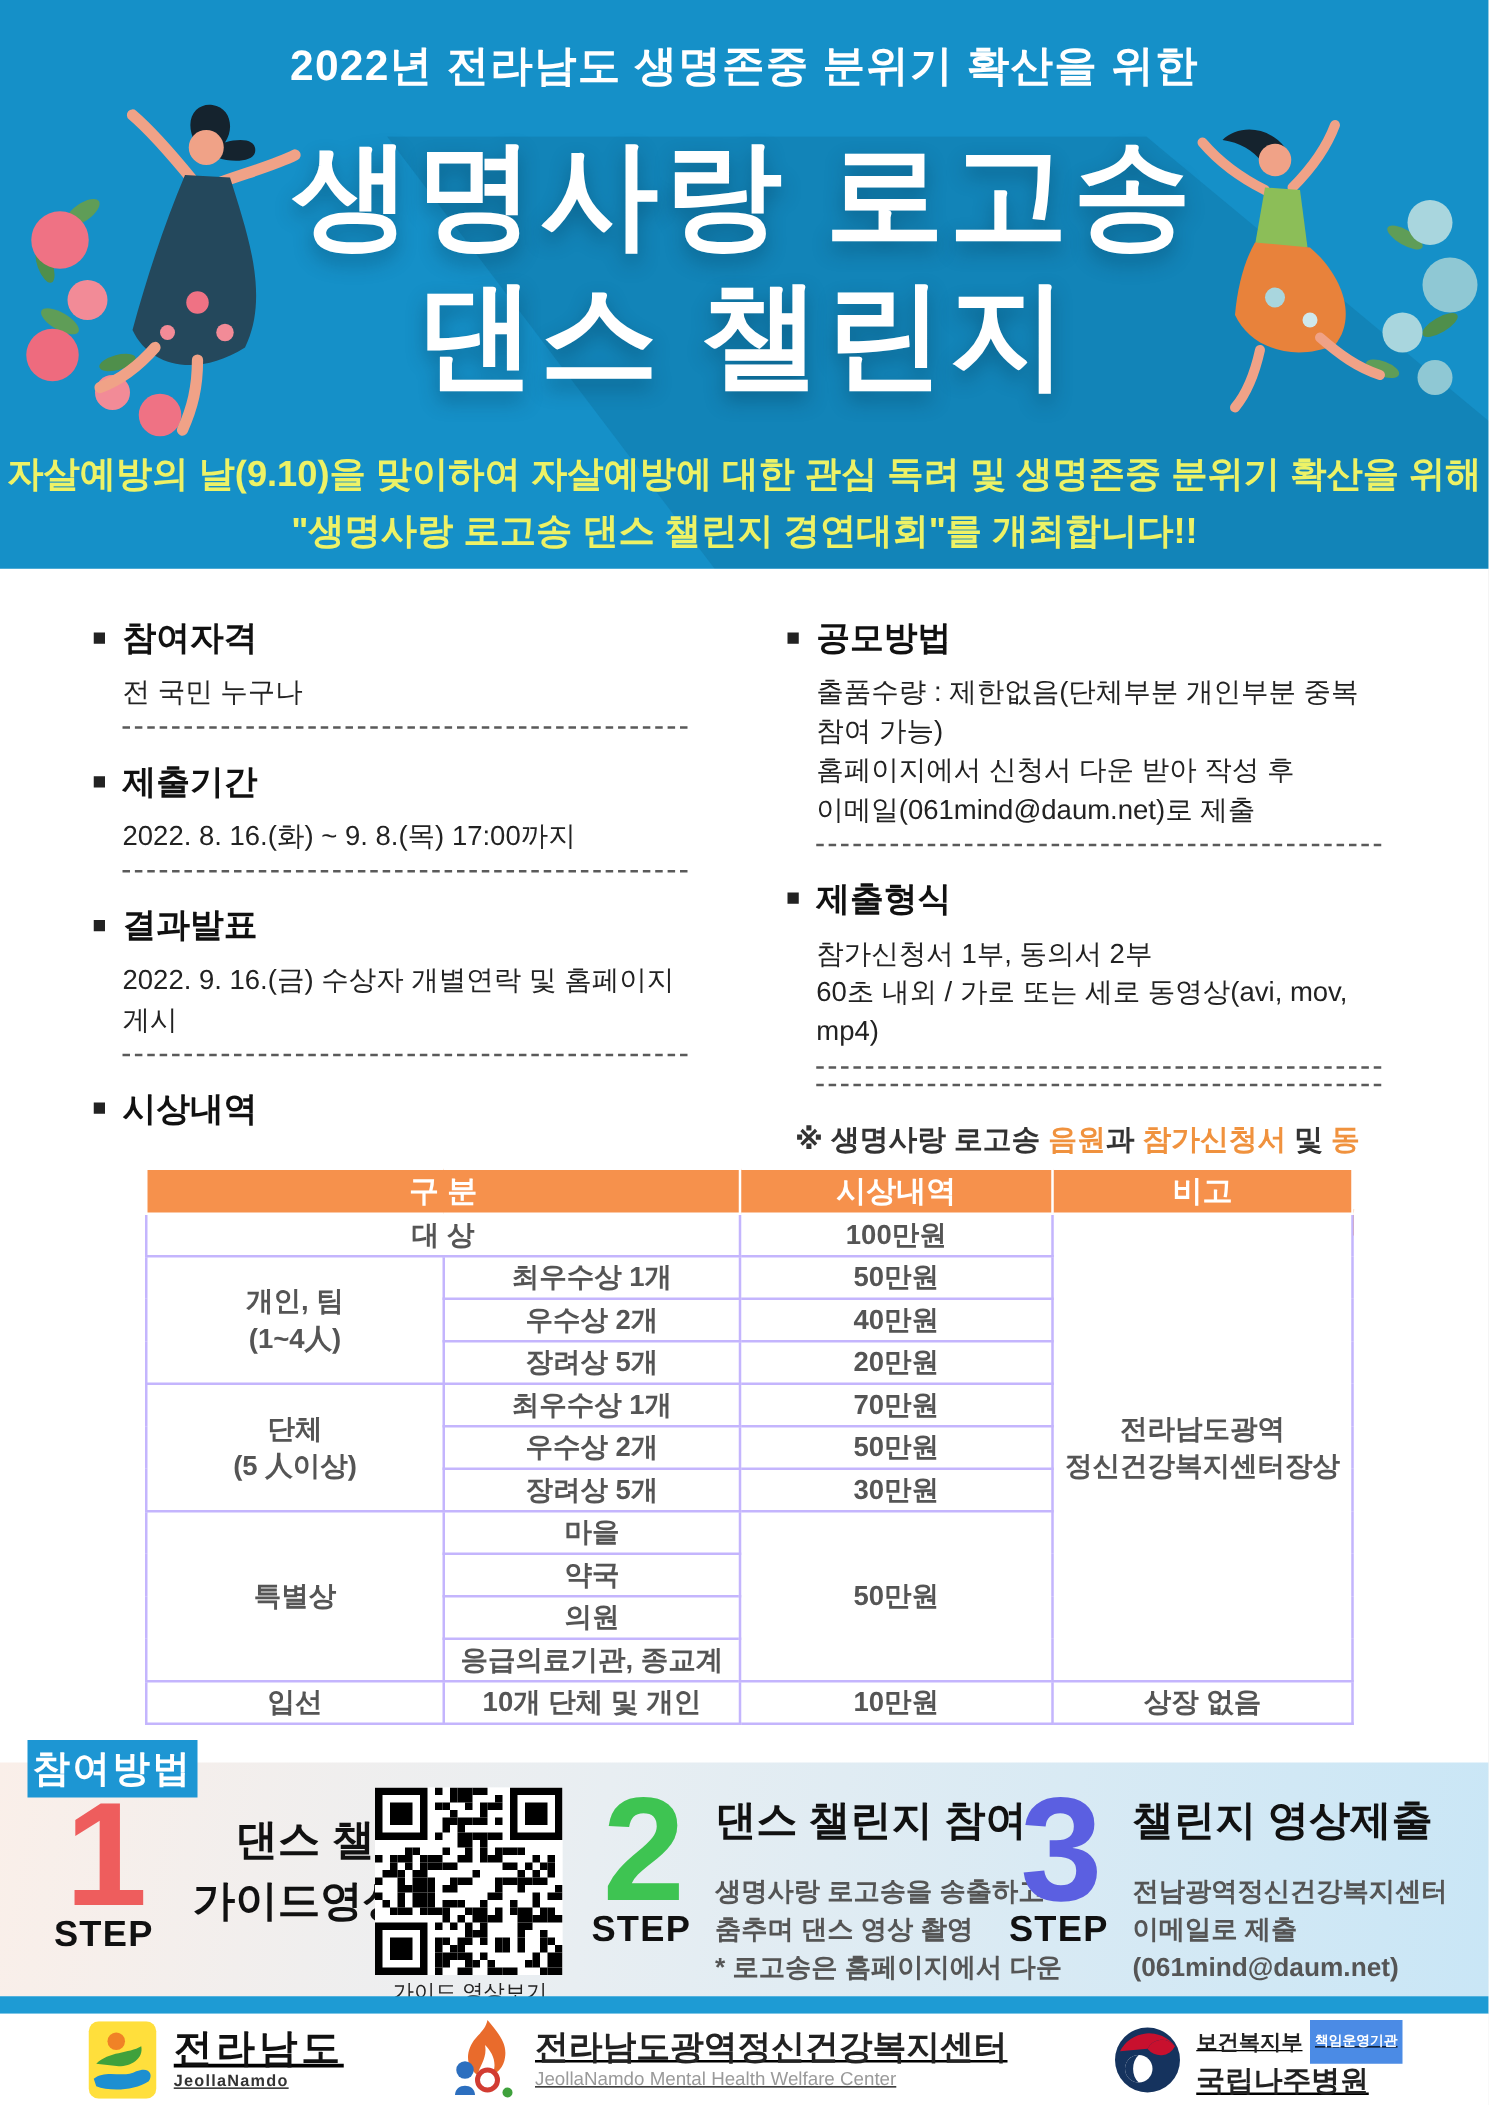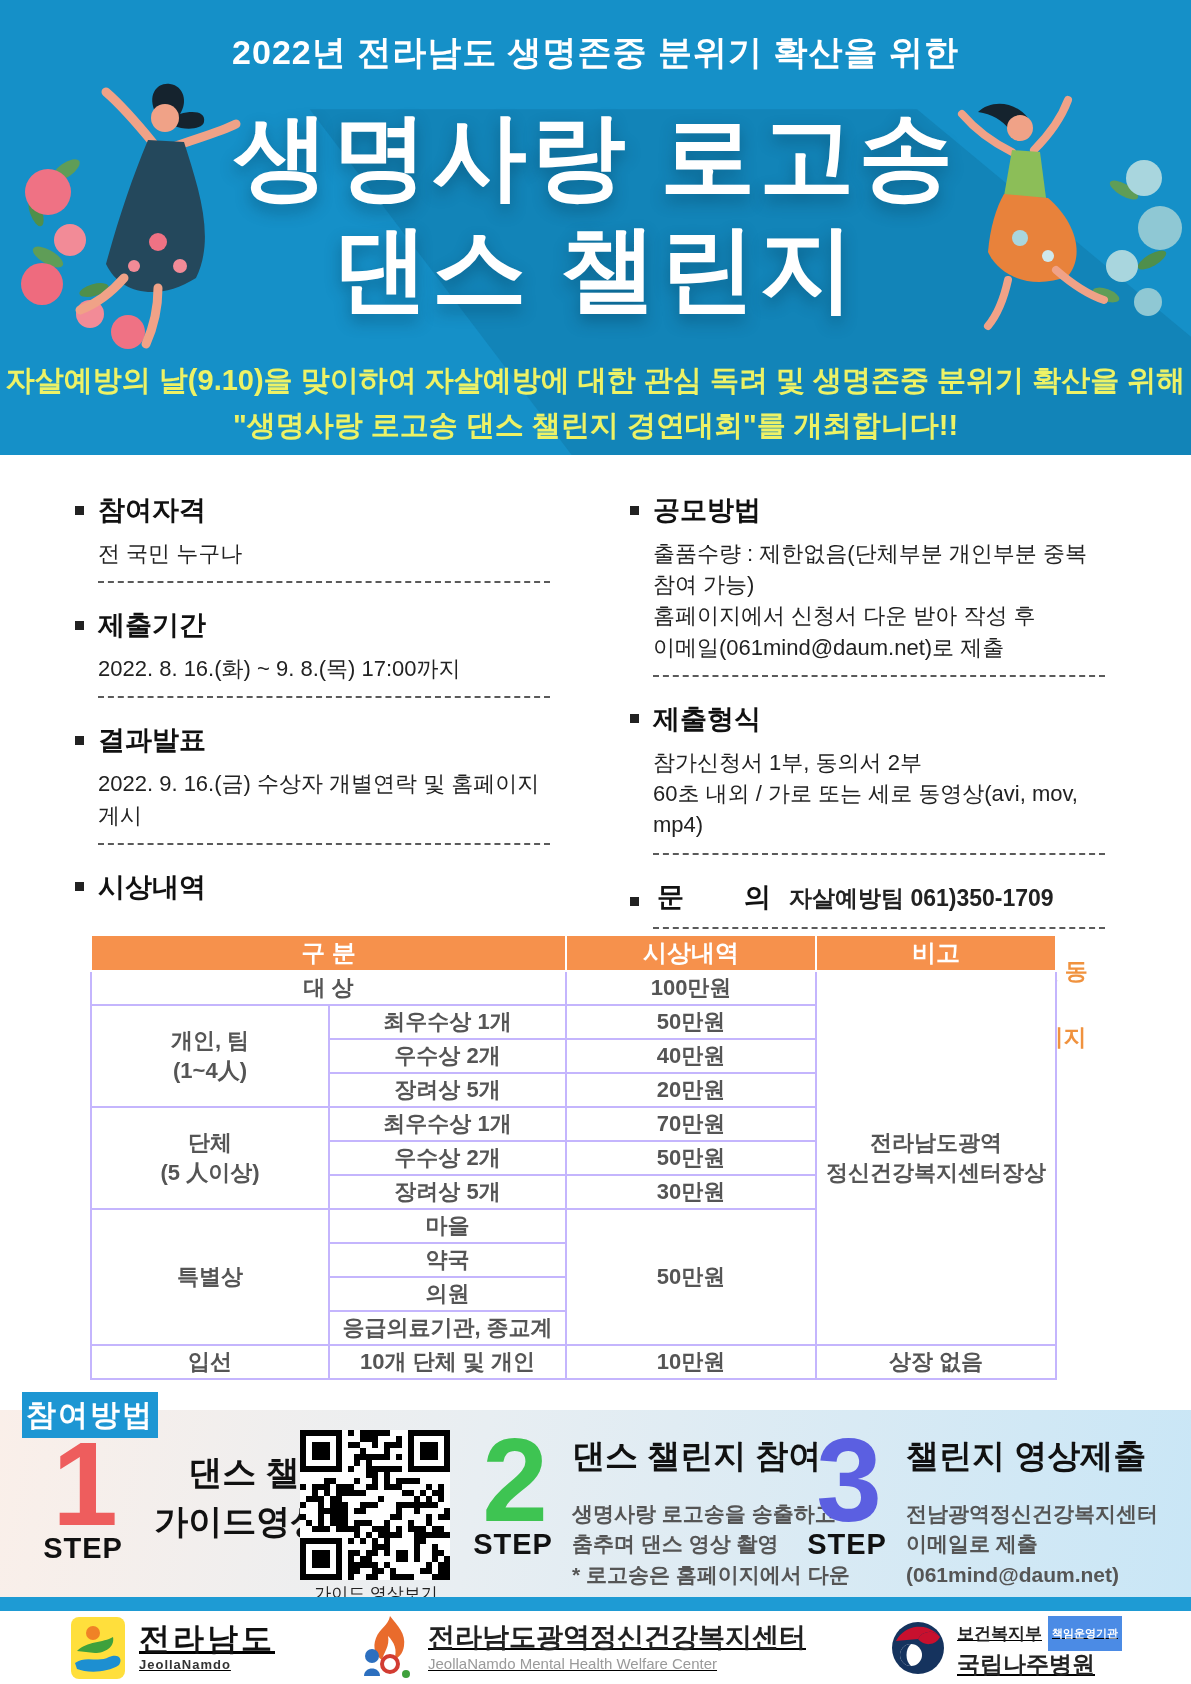--- a/index.html
+++ b/index.html
@@ -36,21 +36,21 @@
   .note{margin:26px 0 0 6px;font-size:23px;font-weight:bold;color:#333;line-height:1.45;}
   .note .ind{padding-left:30px;}
   .orange{color:#F0923E;}
 
   
   .award-table{position:absolute;left:90px;top:934px;width:965px;border-collapse:collapse;table-layout:fixed;}
   .award-table th{background:#F6914C;color:#ffffff;font-size:24px;font-weight:bold;height:36px;
     border:2px solid #ffffff;}
   .award-table td{border:2px solid #c4b5fd;height:34px;text-align:center;vertical-align:middle;
     font-size:22px;font-weight:600;color:#555;background:#fff;}
-  .award-table{border:2px solid #7c7c7c;}
+  .award-table{border:2px solid #7c7c7c;margin-left:26px;}
   .two-line{line-height:1.35;}
 
   
   .howto-band{position:absolute;left:0;top:1410px;width:1191px;height:187px;
     background:linear-gradient(100deg,#FAEFE9 0%,#E8EEF2 40%,#C9E6F6 100%);}
   .howto-badge{position:absolute;left:22px;top:-18px;width:136px;height:46px;background:#1D96D3;
     color:#fff;font-size:30px;font-weight:800;display:flex;align-items:center;justify-content:center;letter-spacing:2px;}
   .stepnum{position:absolute;text-align:center;line-height:.82;font-weight:800;}
   .stepnum .n{font-size:118px;letter-spacing:-4px;}
   .stepnum .s{font-size:29px;color:#111;letter-spacing:1px;display:block;margin-top:4px;}
@@ -181,25 +181,20 @@
     </div>
     <div class="sec">
       <div class="sec-title"><span class="bullet"></span><span>제출형식</span></div>
       <div class="sec-body">
         <div>참가신청서 1부, 동의서 2부</div>
         <div>60초 내외 / 가로 또는 세로 동영상(avi, mov, mp4)</div>
       </div>
       <div class="dash"></div>
     </div>
     <div class="sec">
-      <div class="sec-title inline-title">
-        <span class="bullet"></span>
-        <span>문        의</span>
-        <span class="inline-val">자살예방팀 061)350-1709</span>
-      </div>
       <div class="dash"></div>
     </div>
     <div class="note">
       <div><span>※ 생명사랑 로고송 </span><span class="orange">음원</span><span>과 </span><span class="orange">참가신청서</span><span> 및 </span><span class="orange">동의서</span><span>는</span></div>
       <div class="ind"><span>전라남도광역정신건강복지센터 </span><span class="orange">홈페이지에서 다운가능</span></div>
       <div class="ind">* 자세한 사항 홈페이지 참고</div>
     </div>
   </div>
 
   <table class="award-table">

